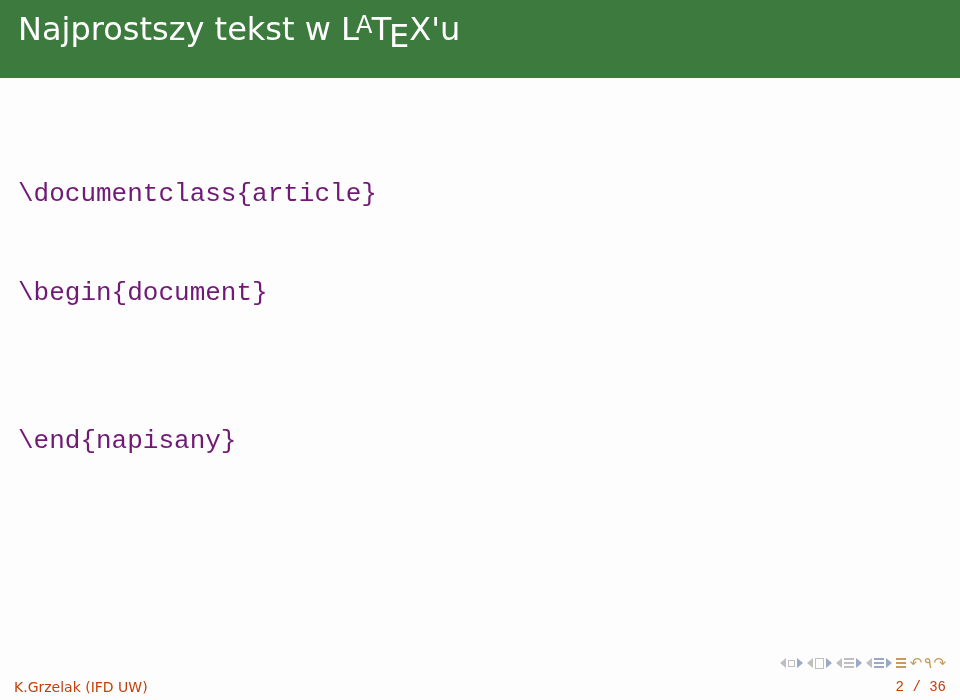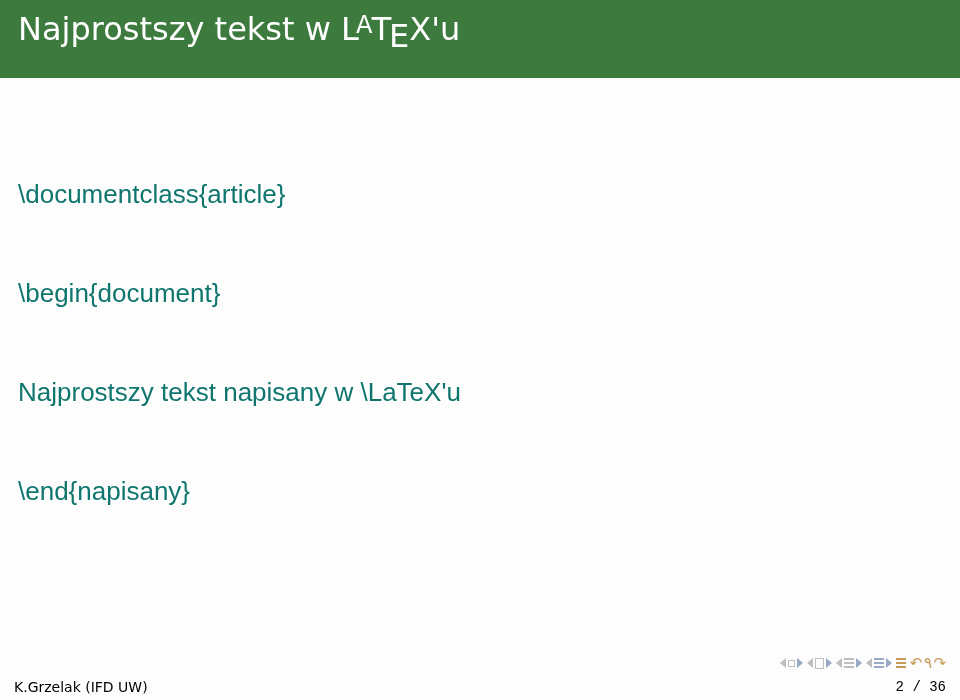--- a/index.html
+++ b/index.html
@@ -50,35 +50,35 @@
     margin-bottom: 6px;
   }
   .subtitle .filename {
     font-family: "DejaVu Sans Mono", "Courier New", monospace;
     color: #c03020;
   }
   .subtitle .colon {
     color: #222;
   }
   .code {
-    font-family: Liberation Sans, sans-serif;
-    color: #0f766e;
+    font-family: Liberation Mono, monospace;
+    color: #701a75;
     font-size: 26px;
     line-height: 1.9;
     margin-top: 2px;
   }
   .code .blk { display: block; }
   .footer {
     position: absolute;
     bottom: 0;
     left: 0;
     right: 0;
     height: 26px;
     font-size: 14px;
-    color: #000000;
+    color: #c2410c;
     display: flex;
     align-items: center;
   }
   .footer .author {
     position: absolute;
     left: 14px;
   }
   .footer .pagenum {
     position: absolute;
     right: 14px;
@@ -150,21 +150,20 @@
 <div class="header">
   <span>Najprostszy tekst w </span><span class="latex"><span class="la">L</span><span class="a">A</span><span class="t">T</span><span class="e">E</span><span class="x">X</span></span><span>'u</span>
 </div>
 
 <div class="content">
   <div class="code">
     <span class="blk">\documentclass{article}</span>
     <span class="blk">&nbsp;</span>
     <span class="blk">\begin{document}</span>
     <span class="blk">&nbsp;</span>
-    <span class="blk">Najprostszy tekst napisany w \LaTeX'u</span>
     <span class="blk">&nbsp;</span>
     <span class="blk">\end{napisany}</span>
   </div>
 </div>
 
 <div class="navbar">
   <span class="nav-seg">
       <span class="tri-l"></span>
       <span class="sq"></span>
       <span class="tri-r"></span>

